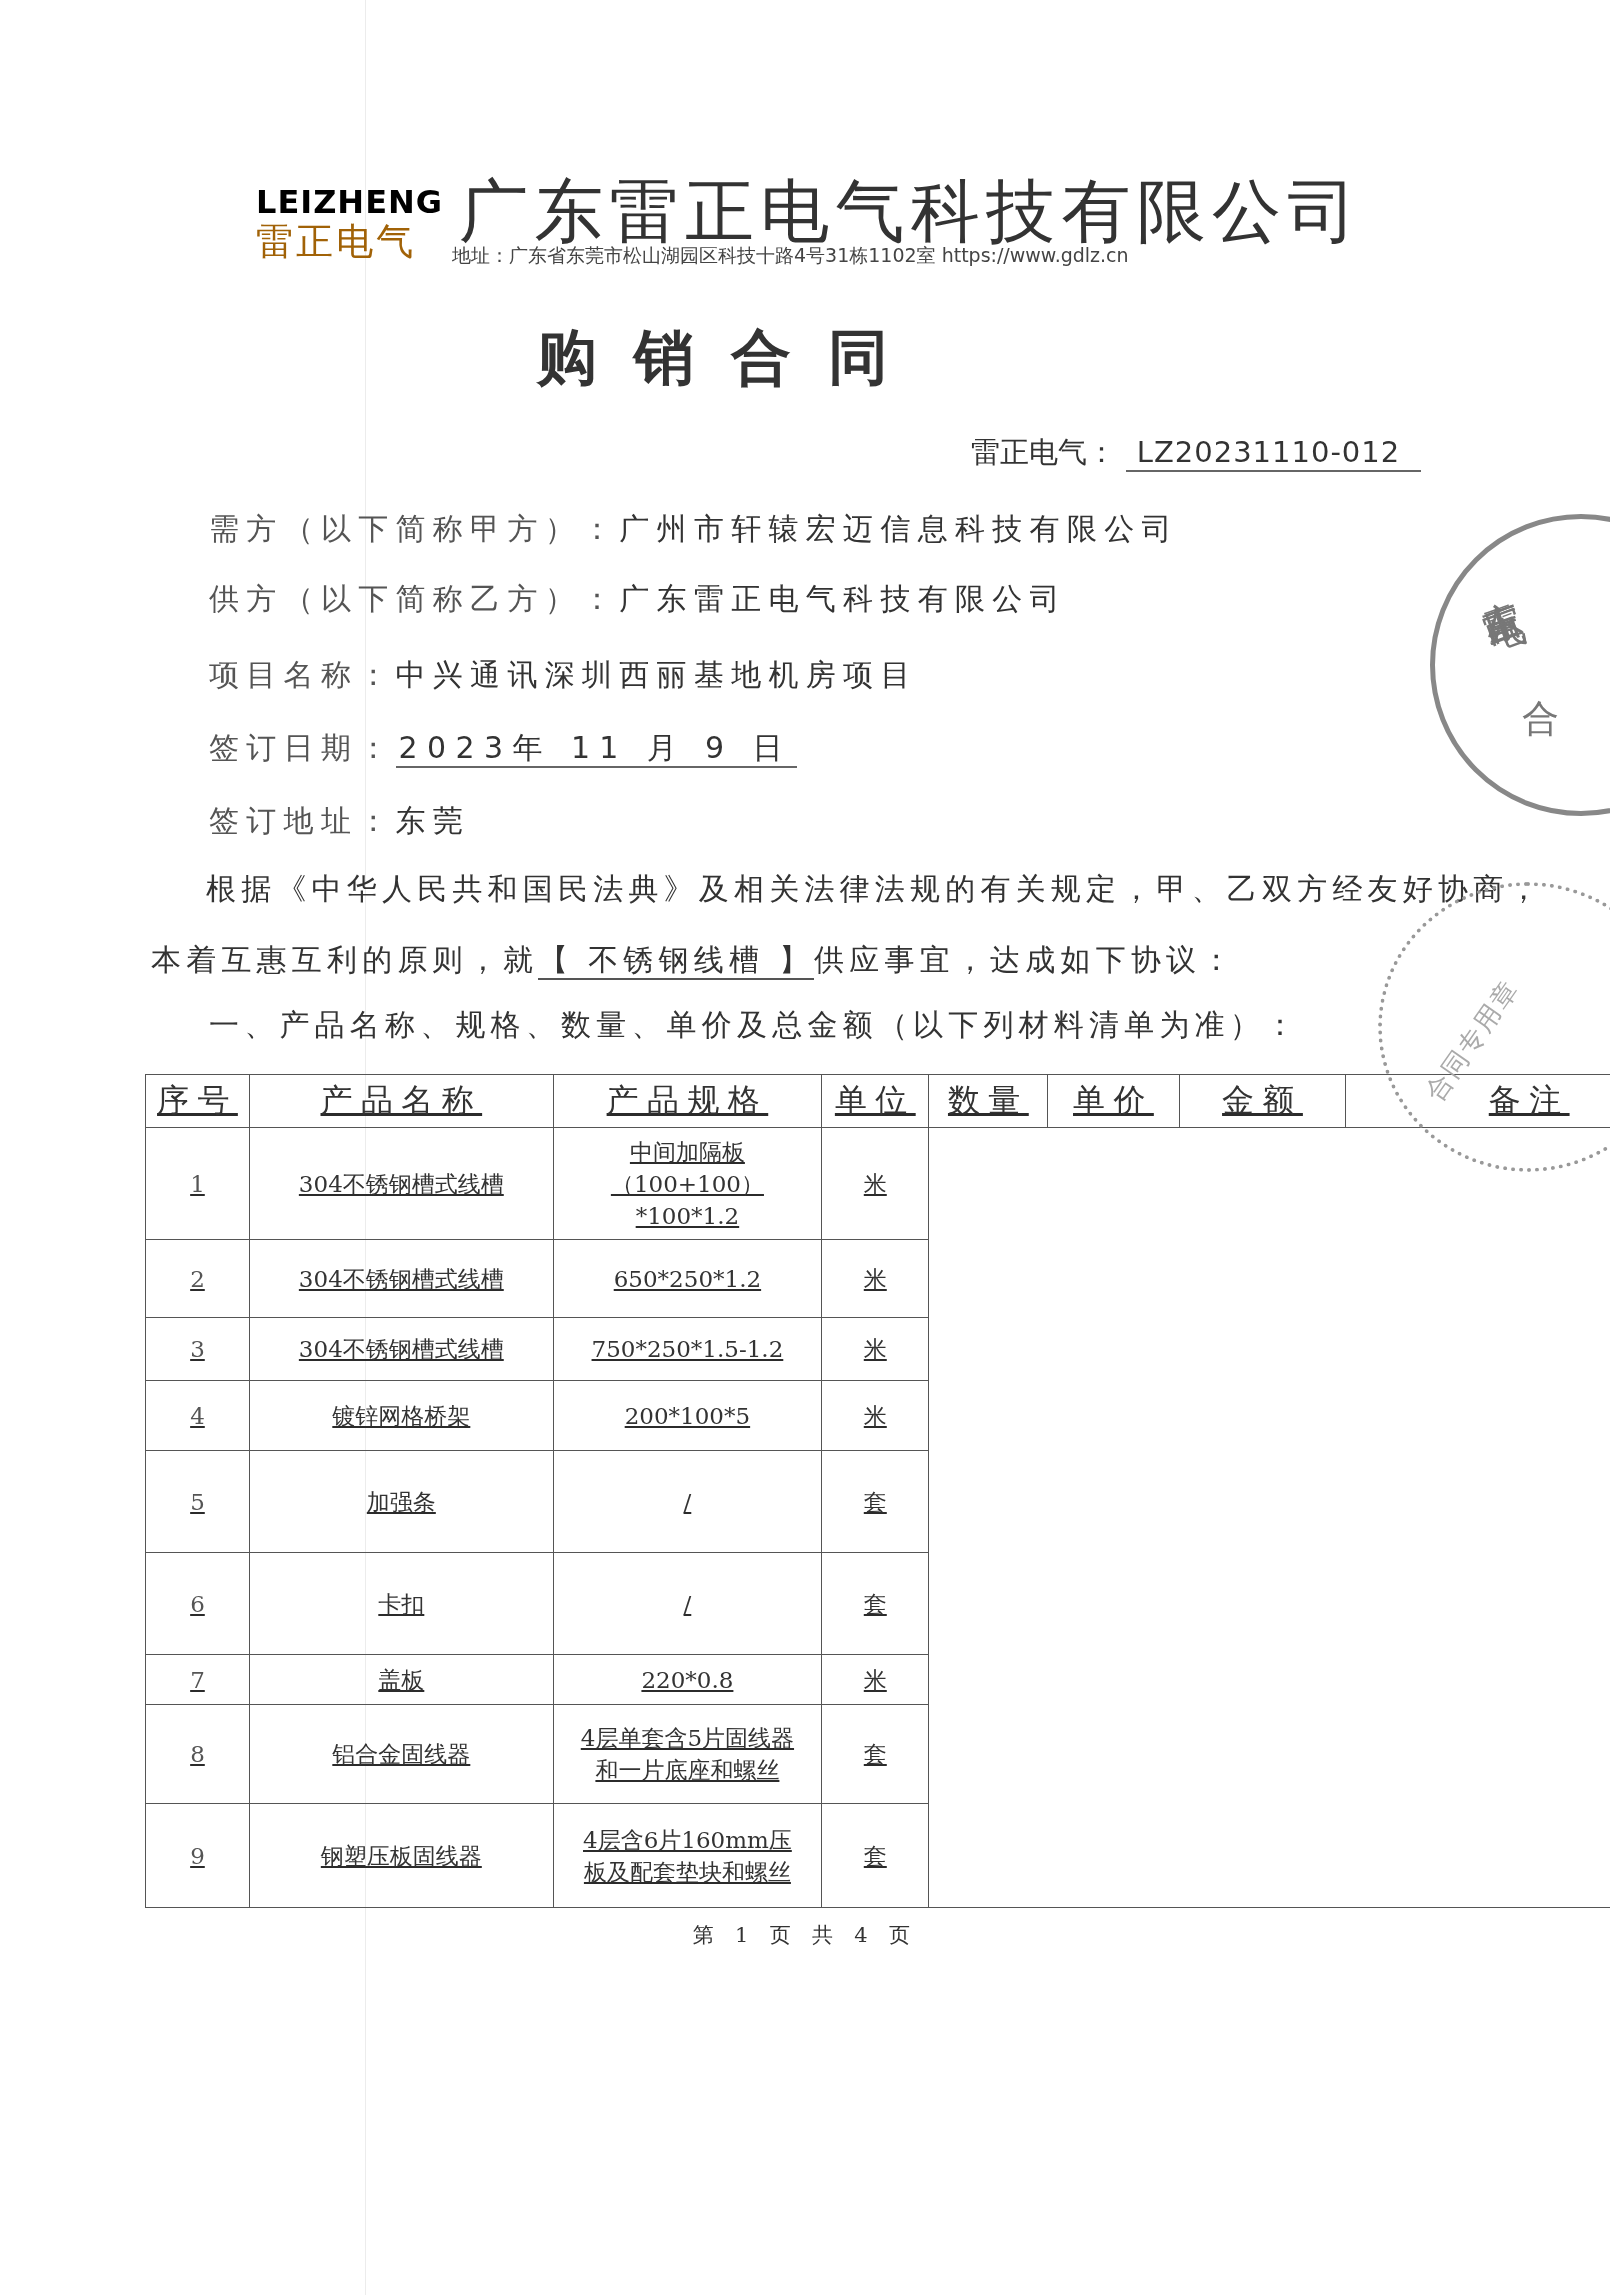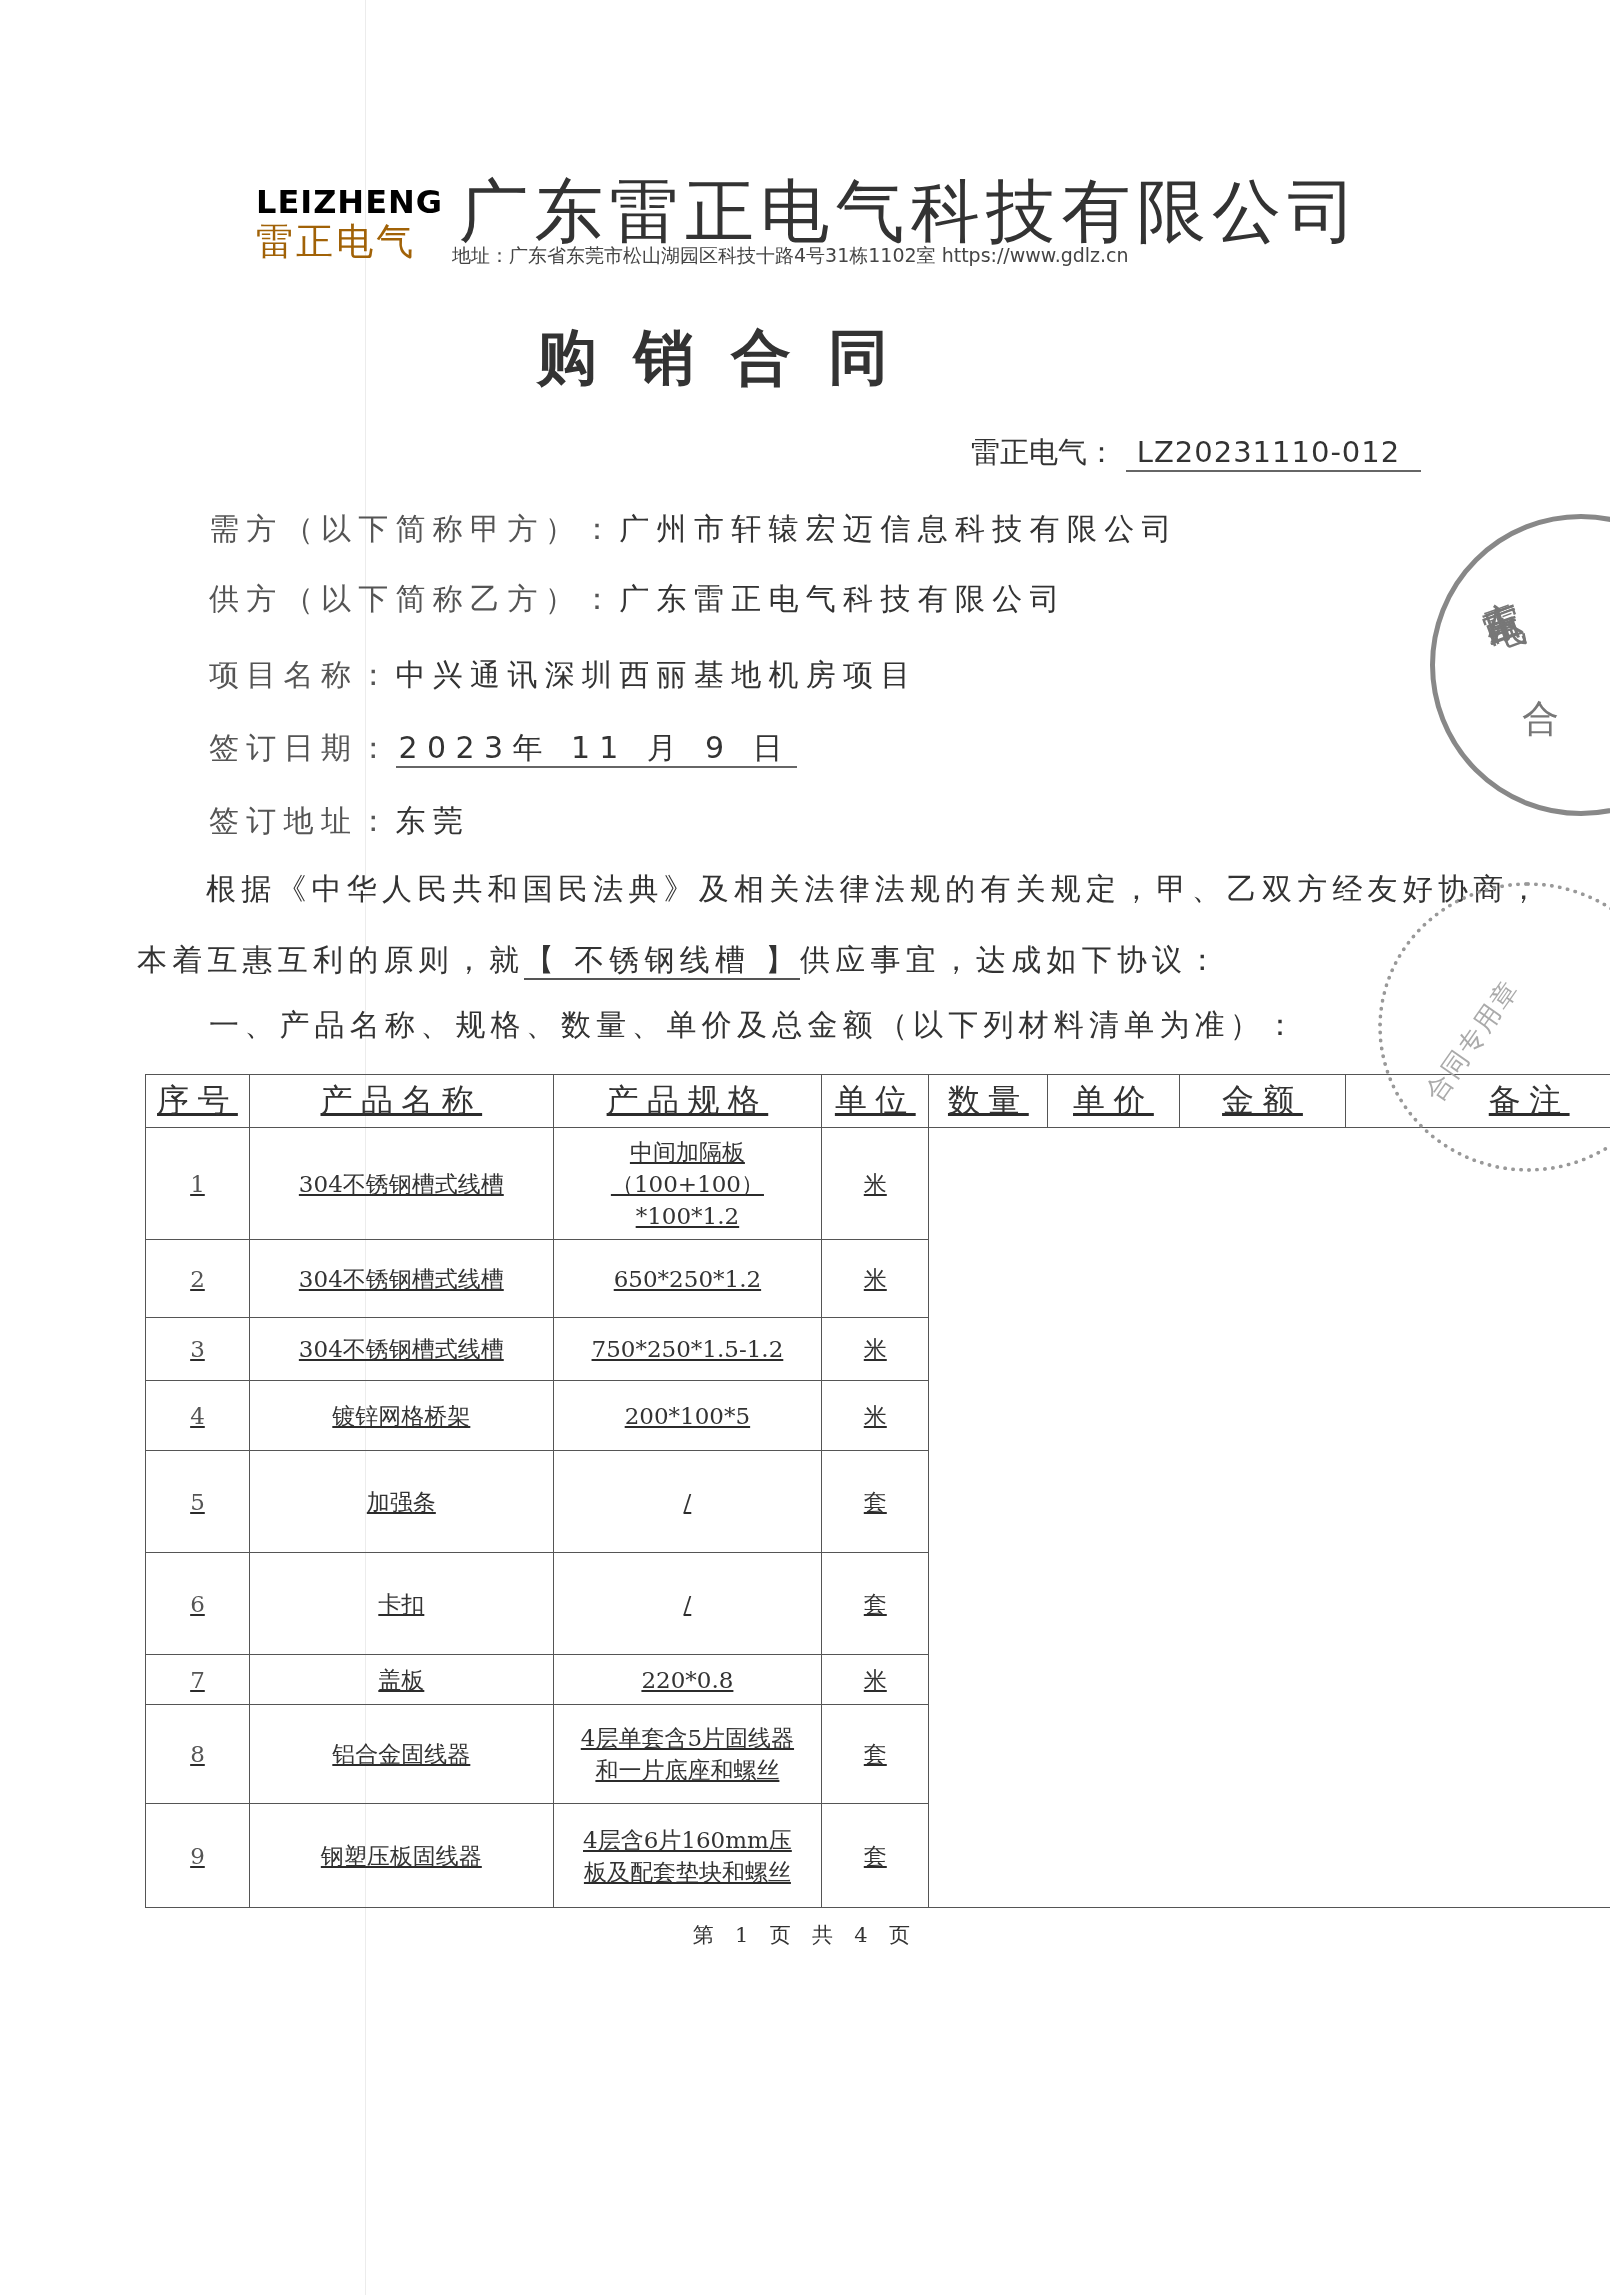--- a/index.html
+++ b/index.html
@@ -76,21 +76,21 @@
   <span class="lbl">项目名称：</span><span>中兴通讯深圳西丽基地机房项目</span>
 </div>
 <div class="abs field" style="top:728px;">
   <span class="lbl">签订日期：</span><span class="underline">2023年 11 月 9 日</span>
 </div>
 <div class="abs field" style="top:801px;">
   <span class="lbl">签订地址：</span><span>东莞</span>
 </div>
 
 <div class="abs para" style="left:206px; top:869px;">根据《中华人民共和国民法典》及相关法律法规的有关规定，甲、乙双方经友好协商，</div>
-<div class="abs para" style="left:137px; top:940px;">
+<div class="abs para" style="left:151px; top:940px;">
   <span>本着互惠互利的原则，就</span><span class="bracketed">【 不锈钢线槽 】</span><span>供应事宜，达成如下协议：</span>
 </div>
 <div class="abs para" style="left:209px; top:1005px;">一、产品名称、规格、数量、单价及总金额（以下列材料清单为准）：</div>
 
 <table class="tbl">
   <colgroup>
     <col style="width:91px">
       <col style="width:266px">
       <col style="width:235px">
       <col style="width:94px">

